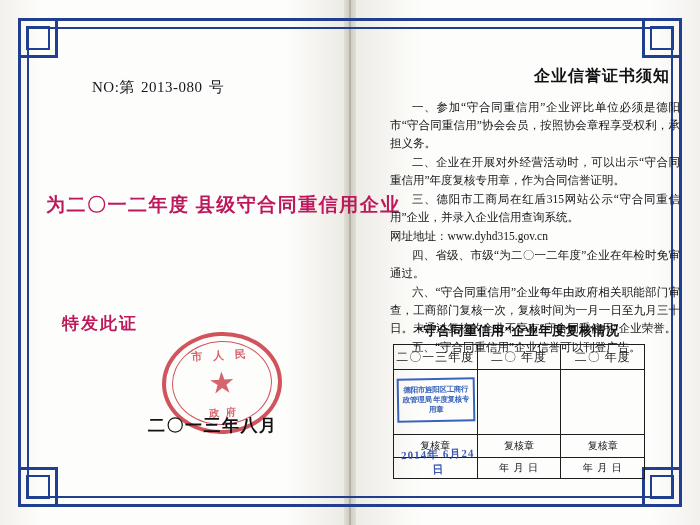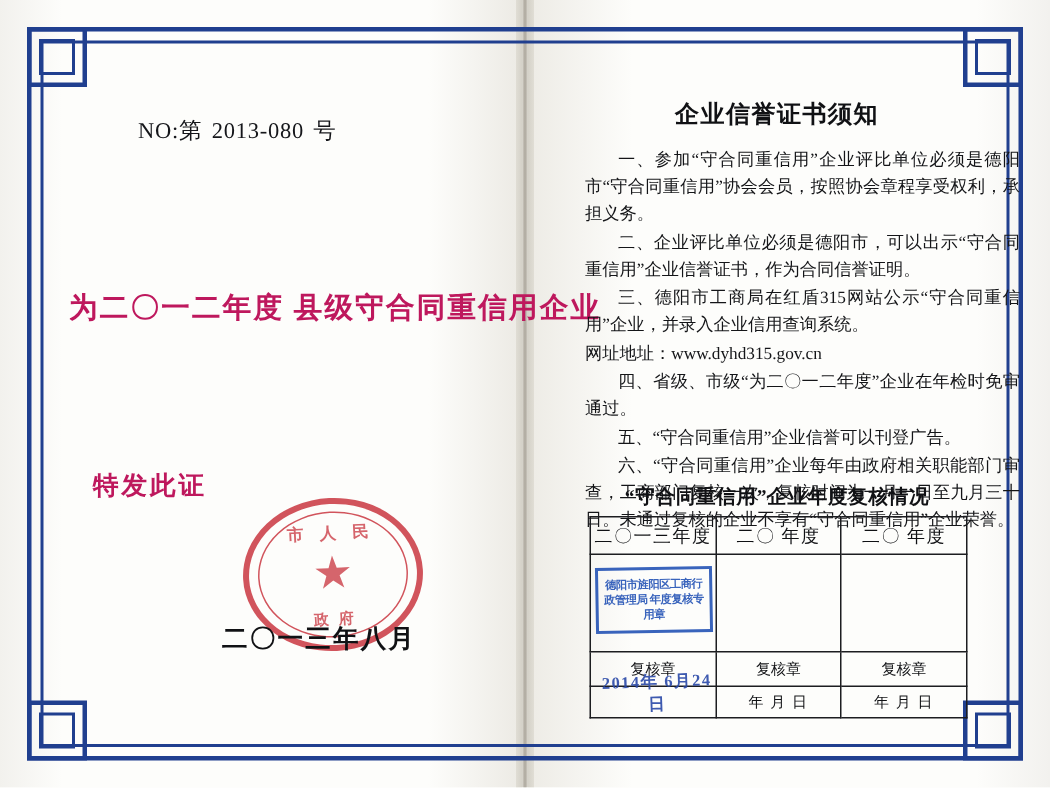--- a/index.html
+++ b/index.html
@@ -201,21 +201,21 @@
   .right-page {
     position: absolute;
     left: 366px; top: 40px;
     width: 304px; height: 445px;
     color: #101114;
   }
   .notice-title {
     position: absolute;
     left: 0; top: 26px;
     width: 304px;
-    text-align: center;
+    text-align: right;
     font-size: 16px;
     font-weight: bold;
     letter-spacing: 1px;
   }
   .notice-body {
     position: absolute;
     left: 24px;
     top: 58px;
     width: 290px;
     font-size: 11.5px;
@@ -349,26 +349,26 @@
 
     <div class="date-line">二〇一三年八月</div>
   </div>
 
   <div class="right-page">
 
     <div class="notice-title">企业信誉证书须知</div>
 
     <div class="notice-body">
       <p class="indent">一、参加“守合同重信用”企业评比单位必须是德阳市“守合同重信用”协会会员，按照协会章程享受权利，承担义务。</p>
-      <p class="indent">二、企业评比单位必须是德阳市，可以出示“守合同重信用”企业信誉证书，作为合同信誉证明。</p>
+      <p class="indent">二、企业在开展对外经营活动时，可以出示“守合同重信用”年度复核专用章，作为合同信誉证明。</p>
       <p class="indent">三、德阳市工商局在红盾315网站公示“守合同重信用”企业，并录入企业信用查询系统。</p>
       <p>网址地址：www.dyhd315.gov.cn</p>
       <p class="indent">四、省级、市级“为二〇一二年度”企业在年检时免审通过。</p>
+      <p class="indent">六、“守合同重信用”企业每年由政府相关职能部门审查，工商部门复核一次，复核时间为一月一日至九月三十日。未通过复核的企业不享有“守合同重信用”企业荣誉。</p>
       <p class="indent">五、“守合同重信用”企业信誉可以刊登广告。</p>
-      <p class="indent">六、“守合同重信用”企业每年由政府相关职能部门审查，工商部门复核一次，复核时间为一月一日至九月三十日。未通过复核的企业不享有“守合同重信用”企业荣誉。</p>
     </div>
 
     <div class="review-title">“守合同重信用”企业年度复核情况</div>
 
     <table class="review-table">
       <tbody>
           <tr class="year-row">
         <td>二〇一三年度</td>
         <td>二〇    年度</td>
         <td>二〇    年度</td>

